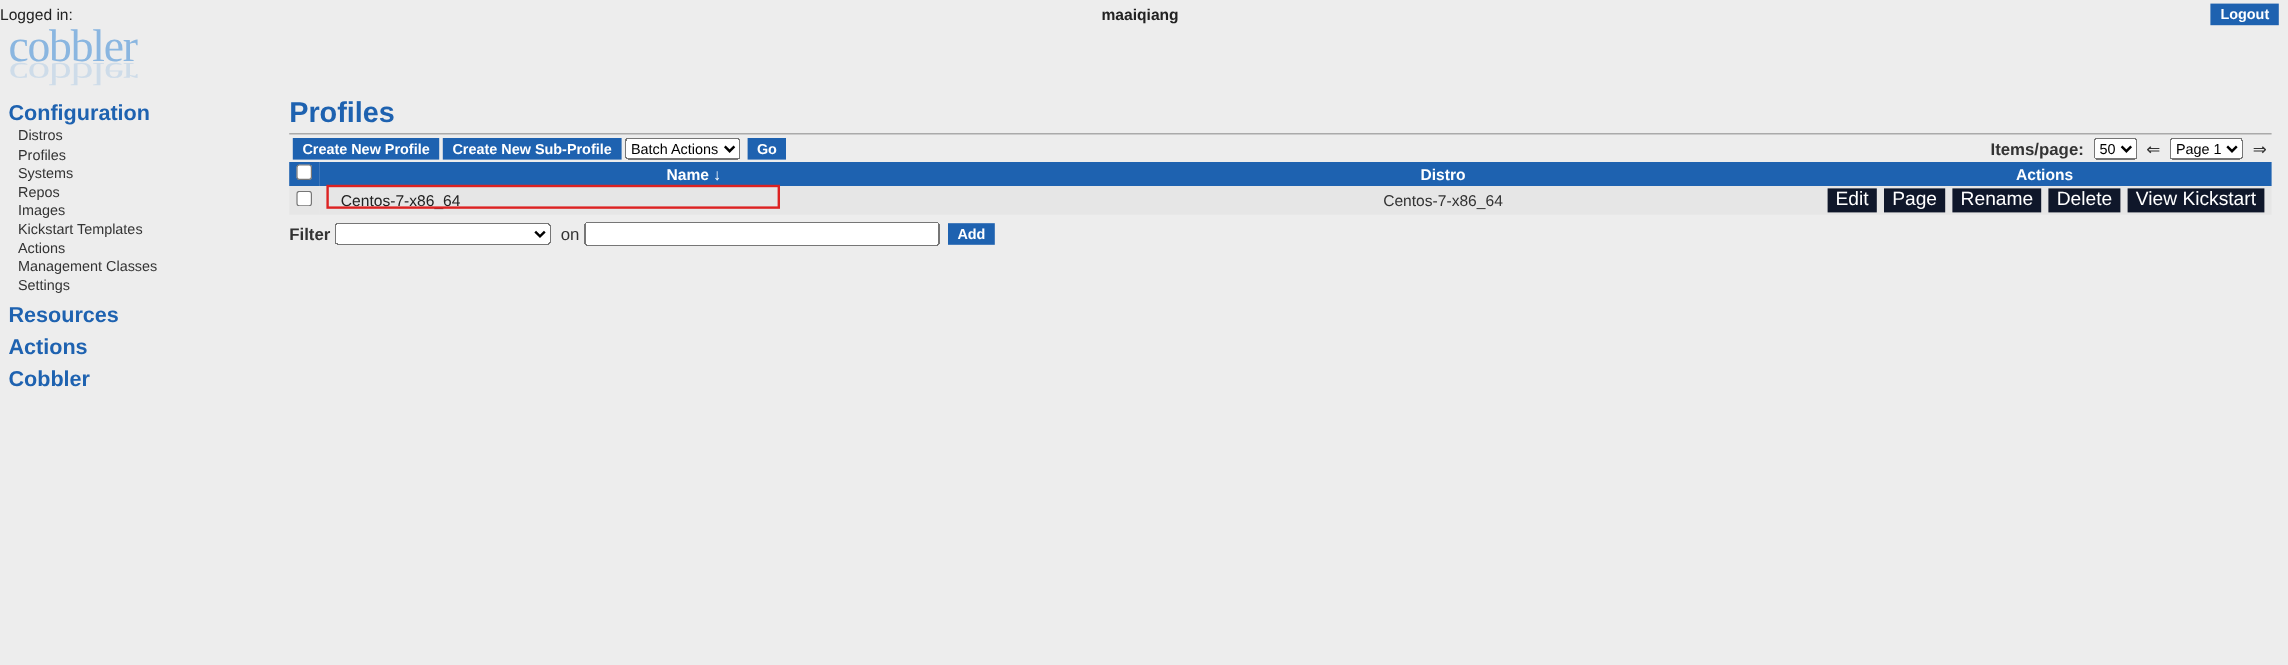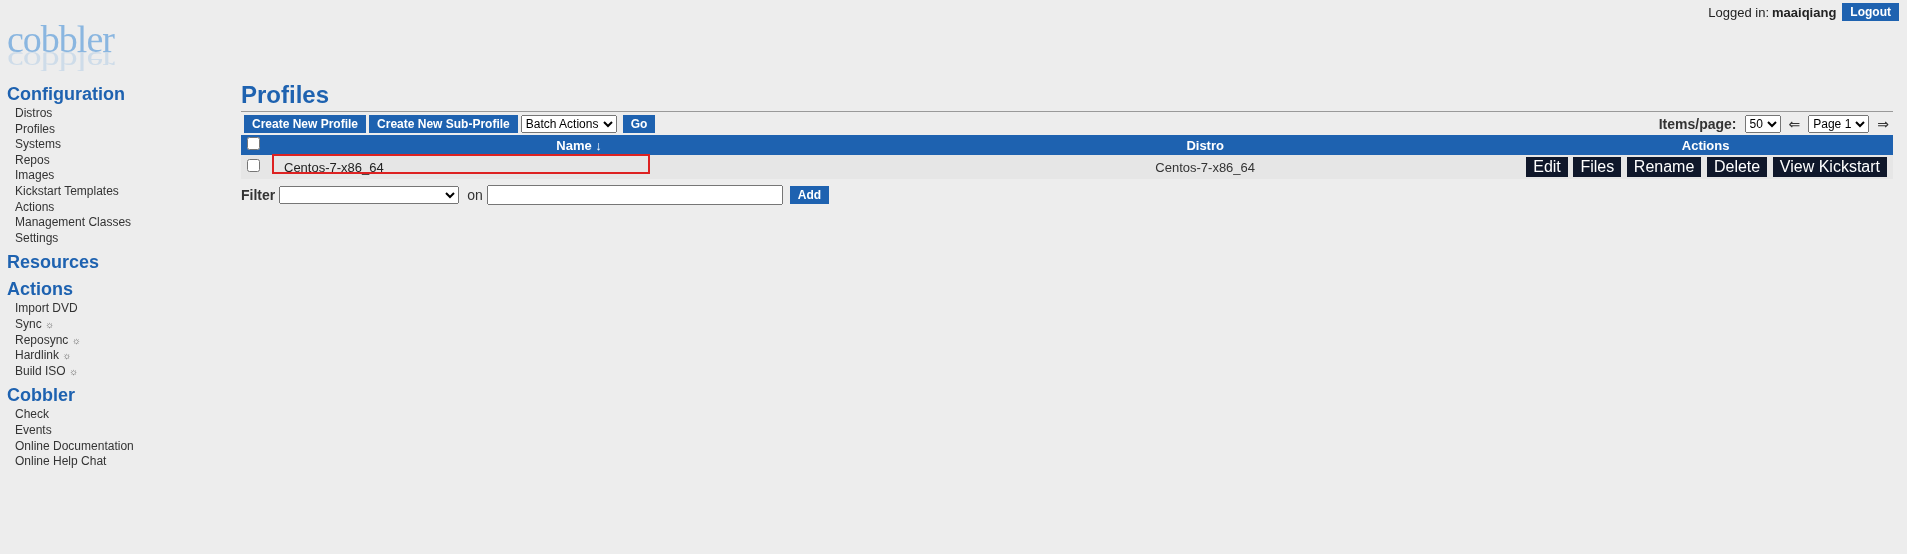--- a/index.html
+++ b/index.html
@@ -7,21 +7,21 @@
     font-family: Arial, Helvetica, sans-serif;
     font-size: 12px;
     background: #ededed;
     color: #333;
     width: 1907px;
   }
   a { text-decoration: none; }
 
   .topbar {
     display: flex;
-    justify-content: flex-end;
+    justify-content: space-between;
     align-items: center;
     padding: 3px 8px 0 0;
     font-size: 13px;
     color: #222;
   }
   .topbar .username { font-weight: bold; margin: 0 3px; }
   .btn {
     display: inline-block;
     background: #1e62b0;
     color: #ffffff;
@@ -206,35 +206,22 @@
       <li><a>Images</a></li>
       <li><a>Kickstart Templates</a></li>
       <li><a>Actions</a></li>
       <li><a>Management Classes</a></li>
       <li><a>Settings</a></li>
     </ul>
 
     <div class="nav-section">Resources</div>
 
     <div class="nav-section">Actions</div>
-    <ul class="nav-list">
-      <li><a>Import DVD</a></li>
-      <li><a><span>Sync</span> <span class="gear">☼</span></a></li>
-      <li><a><span>Reposync</span> <span class="gear">☼</span></a></li>
-      <li><a><span>Hardlink</span> <span class="gear">☼</span></a></li>
-      <li><a><span>Build ISO</span> <span class="gear">☼</span></a></li>
-    </ul>
 
     <div class="nav-section">Cobbler</div>
-    <ul class="nav-list">
-      <li><a>Check</a></li>
-      <li><a>Events</a></li>
-      <li><a>Online Documentation</a></li>
-      <li><a>Online Help Chat</a></li>
-    </ul>
   </aside>
 
   <main class="main">
     <h1 class="page-title">Profiles</h1>
     <hr class="divider">
 
     <div class="toolbar">
       <button class="btn">Create New Profile</button>
       <button class="btn">Create New Sub-Profile</button>
       <select>
@@ -267,21 +254,21 @@
       <tbody>
         <tr>
           <td style="text-align:center"><input type="checkbox" style=""></td>
           <td class="row-name-cell">
             <div class="red-highlight"></div>
             <a class="row-name-link">Centos-7-x86_64</a>
           </td>
           <td style="text-align:center">Centos-7-x86_64</td>
           <td class="actions-cell">
             <button class="action-btn">Edit</button>
-            <button class="action-btn">Files</button>
+            <button class="action-btn">Page</button>
             <button class="action-btn">Rename</button>
             <button class="action-btn">Delete</button>
             <button class="action-btn">View Kickstart</button>
           </td>
         </tr>
       </tbody>
     </table>
 
     <div class="filter-row">
       <b>Filter</b>

